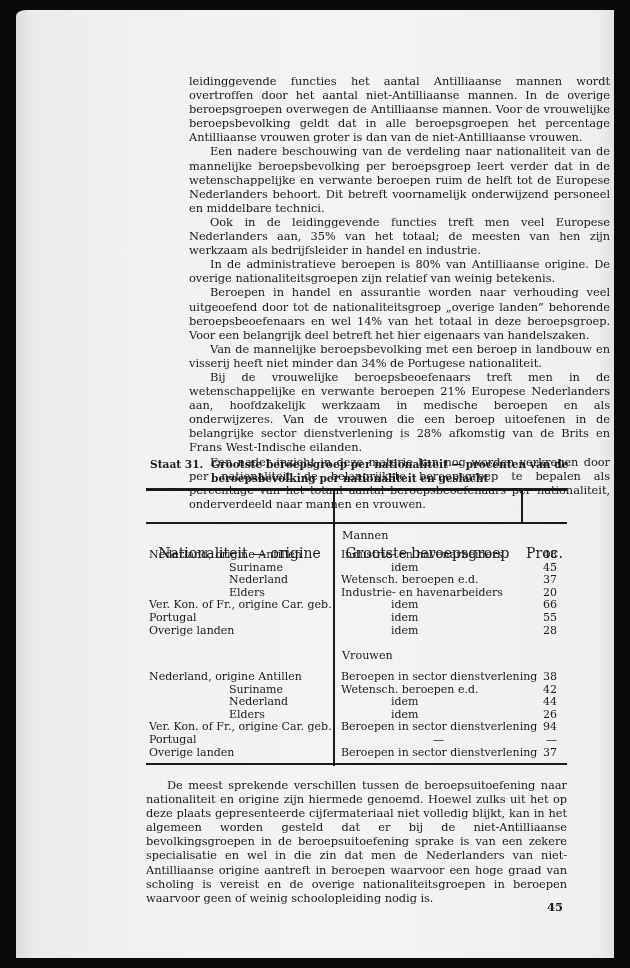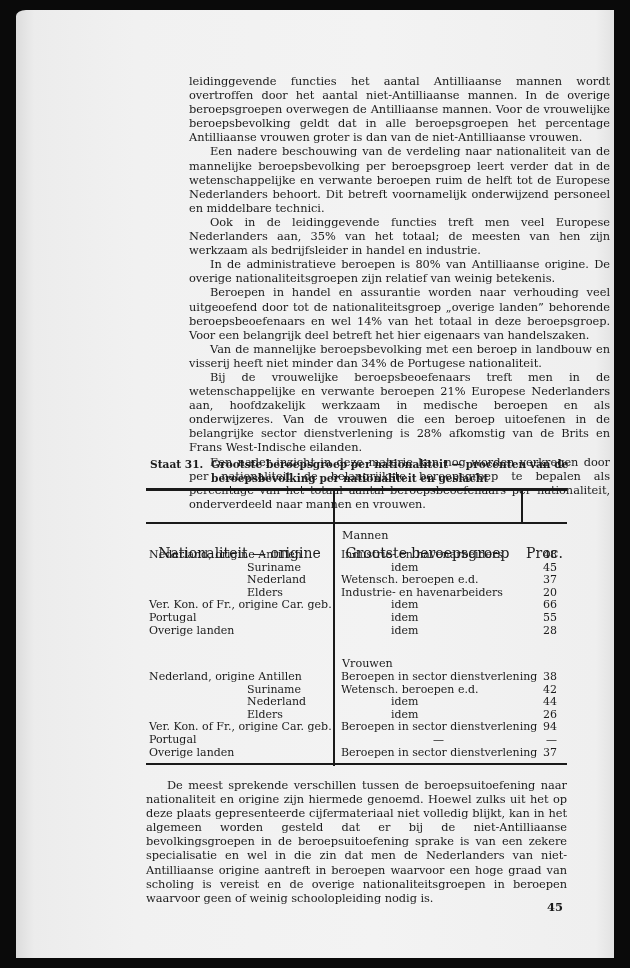--- a/index.html
+++ b/index.html
@@ -91,21 +91,21 @@
     }
     .row {
       position: absolute;
       left: 0;
       width: 421px;
       height: 12.6px;
       font-size: 11px;
       line-height: 12.6px;
     }
     .row .nat { position: absolute; left: 3px; white-space: nowrap; }
-    .row .nat.sub { left: 101px; }
+    .row .nat.sub { left: 83px; }
     .row .grp { position: absolute; left: 195px; white-space: nowrap; }
     .row .grp.idem { left: 245px; }
     .row .grp.dash { left: 287px; }
     .row .pct { position: absolute; right: 10px; width: 24px; text-align: right; }
 
     .page-number {
       position: absolute;
       left: 547px;
       top: 900px;
       font-weight: bold;
@@ -173,21 +173,21 @@
     <span class="nat">Portugal</span>
     <span class="grp idem">idem</span>
     <span class="pct">55</span>
   </div>
   <div class="row" style="top:133.6px;">
     <span class="nat">Overige landen</span>
     <span class="grp idem">idem</span>
     <span class="pct">28</span>
   </div>
 
-  <div class="section-label" style="top:158px;margin-top:8px;">Vrouwen</div>
+  <div class="section-label" style="top:158px;">Vrouwen</div>
 
   <div class="row" style="top:180px;">
     <span class="nat">Nederland, origine Antillen</span>
     <span class="grp">Beroepen in sector dienstverlening</span>
     <span class="pct">38</span>
   </div>
   <div class="row" style="top:192.6px;">
     <span class="nat sub">Suriname</span>
     <span class="grp">Wetensch. beroepen e.d.</span>
     <span class="pct">42</span>

